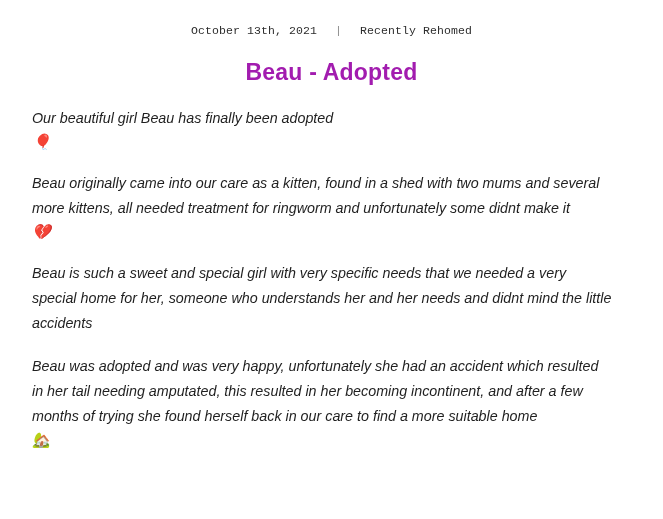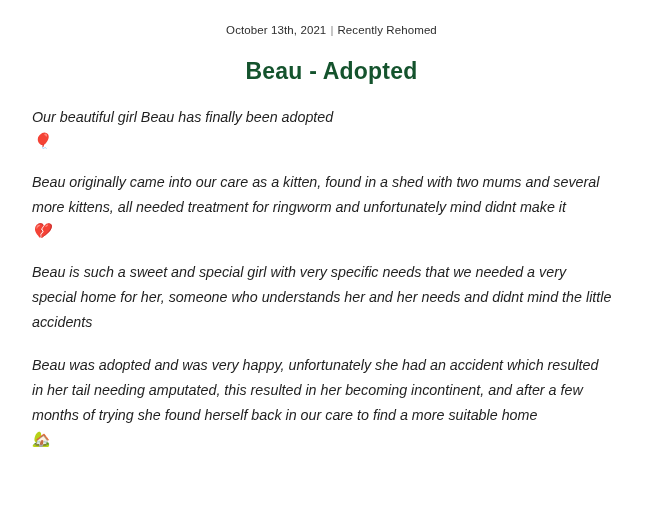--- a/index.html
+++ b/index.html
@@ -23,35 +23,36 @@
   }
   .meta {
     text-align: center;
     font-size: 11.5px;
     color: #3b3b3b;
     letter-spacing: 0.1px;
     margin: 0 0 22px 0;
     display: flex;
     justify-content: center;
     align-items: center;
-    gap: 4px;
+    gap: 18px;
+    font-family: Liberation Mono, monospace;
   }
   .meta .sep {
     color: #8a8a8a;
     font-size: 11.5px;
   }
   .meta .date { color: #2d2d2d; }
   .meta .category { color: #2d2d2d; text-align: center; }
   h1.title {
     text-align: center;
     font-size: 23px;
     font-weight: bold;
     letter-spacing: 0.2px;
     margin: 0 0 20px 0;
-    color: #14532d;
+    color: #a21caf;
   }
   p.para {
     font-size: 14.3px;
     line-height: 25px;
     margin: 0 0 18px 0;
     color: #1f1f1f;
     max-width: 580px;
     font-style: italic;
   }
   p.para:last-child { margin-bottom: 0; }
@@ -73,21 +74,21 @@
   </div>
 
   <h1 class="title">Beau - Adopted</h1>
 
   <p class="para">
     <span>Our beautiful girl Beau has finally been adopted</span>
     <span class="emoji">🎈</span>
   </p>
 
   <p class="para">
-    <span>Beau originally came into our care as a kitten, found in a shed with two mums and several more kittens, all needed treatment for ringworm and unfortunately mind didnt make it</span>
+    <span>Beau originally came into our care as a kitten, found in a shed with two mums and several more kittens, all needed treatment for ringworm and unfortunately some didnt make it</span>
     <span class="emoji">💔</span>
   </p>
 
   <p class="para">
     <span>Beau is such a sweet and special girl with very specific needs that we needed a very special home for her, someone who understands her and her needs and didnt mind the little accidents</span>
   </p>
 
   <p class="para">
     <span>Beau was adopted and was very happy, unfortunately she had an accident which resulted in her tail needing amputated, this resulted in her becoming incontinent, and after a few months of trying she found herself back in our care to find a more suitable home</span>
     <span class="emoji">🏡</span>

